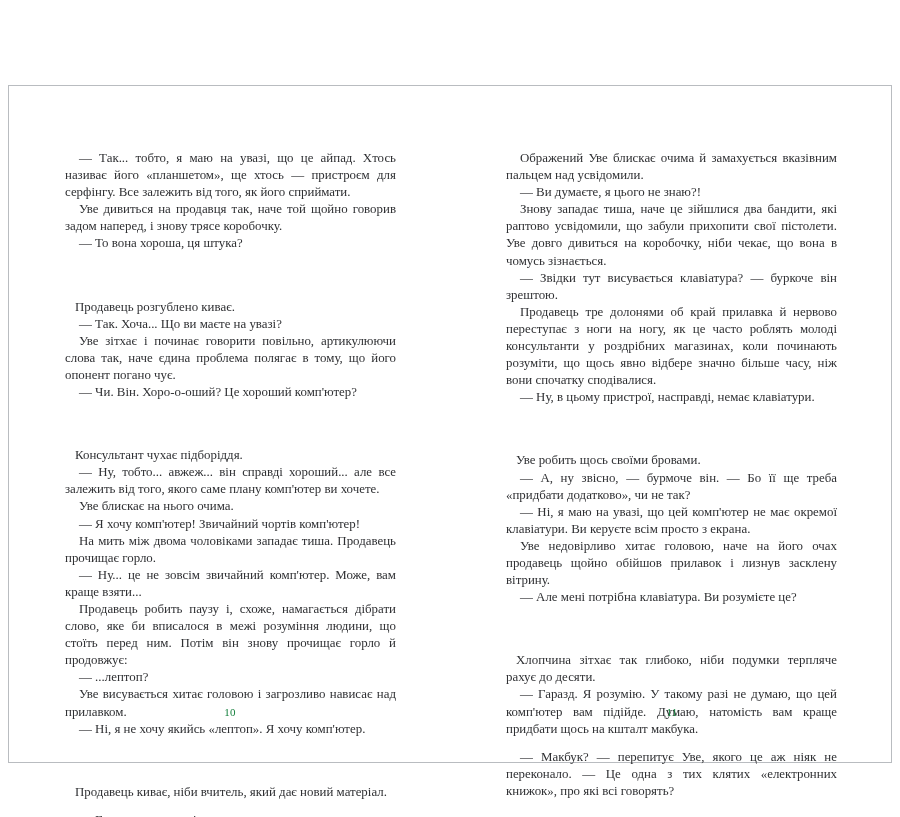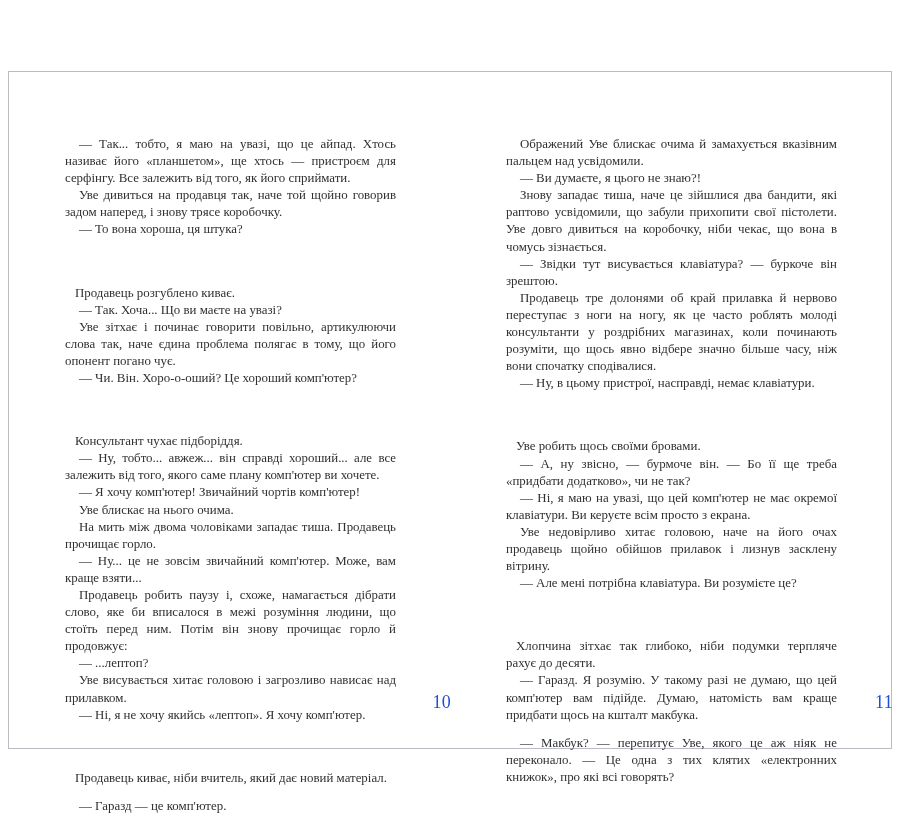--- a/index.html
+++ b/index.html
@@ -10,21 +10,21 @@
   body {
     width: 900px;
     height: 817px;
     font-family: "Liberation Serif", "DejaVu Serif", serif;
     overflow: hidden;
   }
 
   #book-spread {
     position: absolute;
     left: 8px;
-    top: 71px;
+    top: 85px;
     width: 884px;
     height: 678px;
     background: #ffffff;
     border: 1px solid #b9bcc0;
     box-sizing: border-box;
   }
 
   .page {
     position: absolute;
     top: 0;
@@ -57,44 +57,44 @@
     text-indent: 10px;
     margin-top: 46px;
   }
   
   .text-column p:last-child { text-align: justify; margin-top: 11px; }
 
   .folio {
     position: absolute;
     top: 620px;
     width: 100%;
-    text-align: right;
-    font-size: 18px;
-    color: #1d4ed8;
+    text-align: center;
+    font-size: 11px;
+    color: #15803d;
     letter-spacing: 0.3px;
   }
 </style>
 </head>
 <body>
 
 <div id="book-spread">
 
   <div class="page page-left">
     <div class="text-column">
       <p>— Так... тобто, я маю на увазі, що це айпад. Хтось називає його «планшетом», ще хтось — пристроєм для серфінгу. Все залежить від того, як його сприймати.</p>
       <p>Уве дивиться на продавця так, наче той щойно говорив задом наперед, і знову трясе коробочку.</p>
       <p>— То вона хороша, ця штука?</p>
       <p class="tight">Продавець розгублено киває.</p>
       <p>— Так. Хоча... Що ви маєте на увазі?</p>
       <p>Уве зітхає і починає говорити повільно, артикулюючи слова так, наче єдина проблема полягає в тому, що його опонент погано чує.</p>
       <p>— Чи. Він. Хоро-о-оший? Це хороший комп'ютер?</p>
       <p class="tight">Консультант чухає підборіддя.</p>
       <p>— Ну, тобто... авжеж... він справді хороший... але все залежить від того, якого саме плану комп'ютер ви хочете.</p>
+      <p>Уве блискає на нього очима.</p>
       <p>— Я хочу комп'ютер! Звичайний чортів комп'ютер!</p>
-      <p>Уве блискає на нього очима.</p>
       <p>На мить між двома чоловіками западає тиша. Продавець прочищає горло.</p>
       <p>— Ну... це не зовсім звичайний комп'ютер. Може, вам краще взяти...</p>
       <p>Продавець робить паузу і, схоже, намагається дібрати слово, яке би вписалося в межі розуміння людини, що стоїть перед ним. Потім він знову прочищає горло й продовжує:</p>
       <p>— ...лептоп?</p>
       <p>Уве висувається хитає головою і загрозливо нависає над прилавком.</p>
       <p>— Ні, я не хочу якийсь «лептоп». Я хочу комп'ютер.</p>
       <p class="tight">Продавець киває, ніби вчитель, який дає новий матеріал.</p>
       <p>— Гаразд — це комп'ютер.</p>
     </div>
     <div class="folio">10</div>

